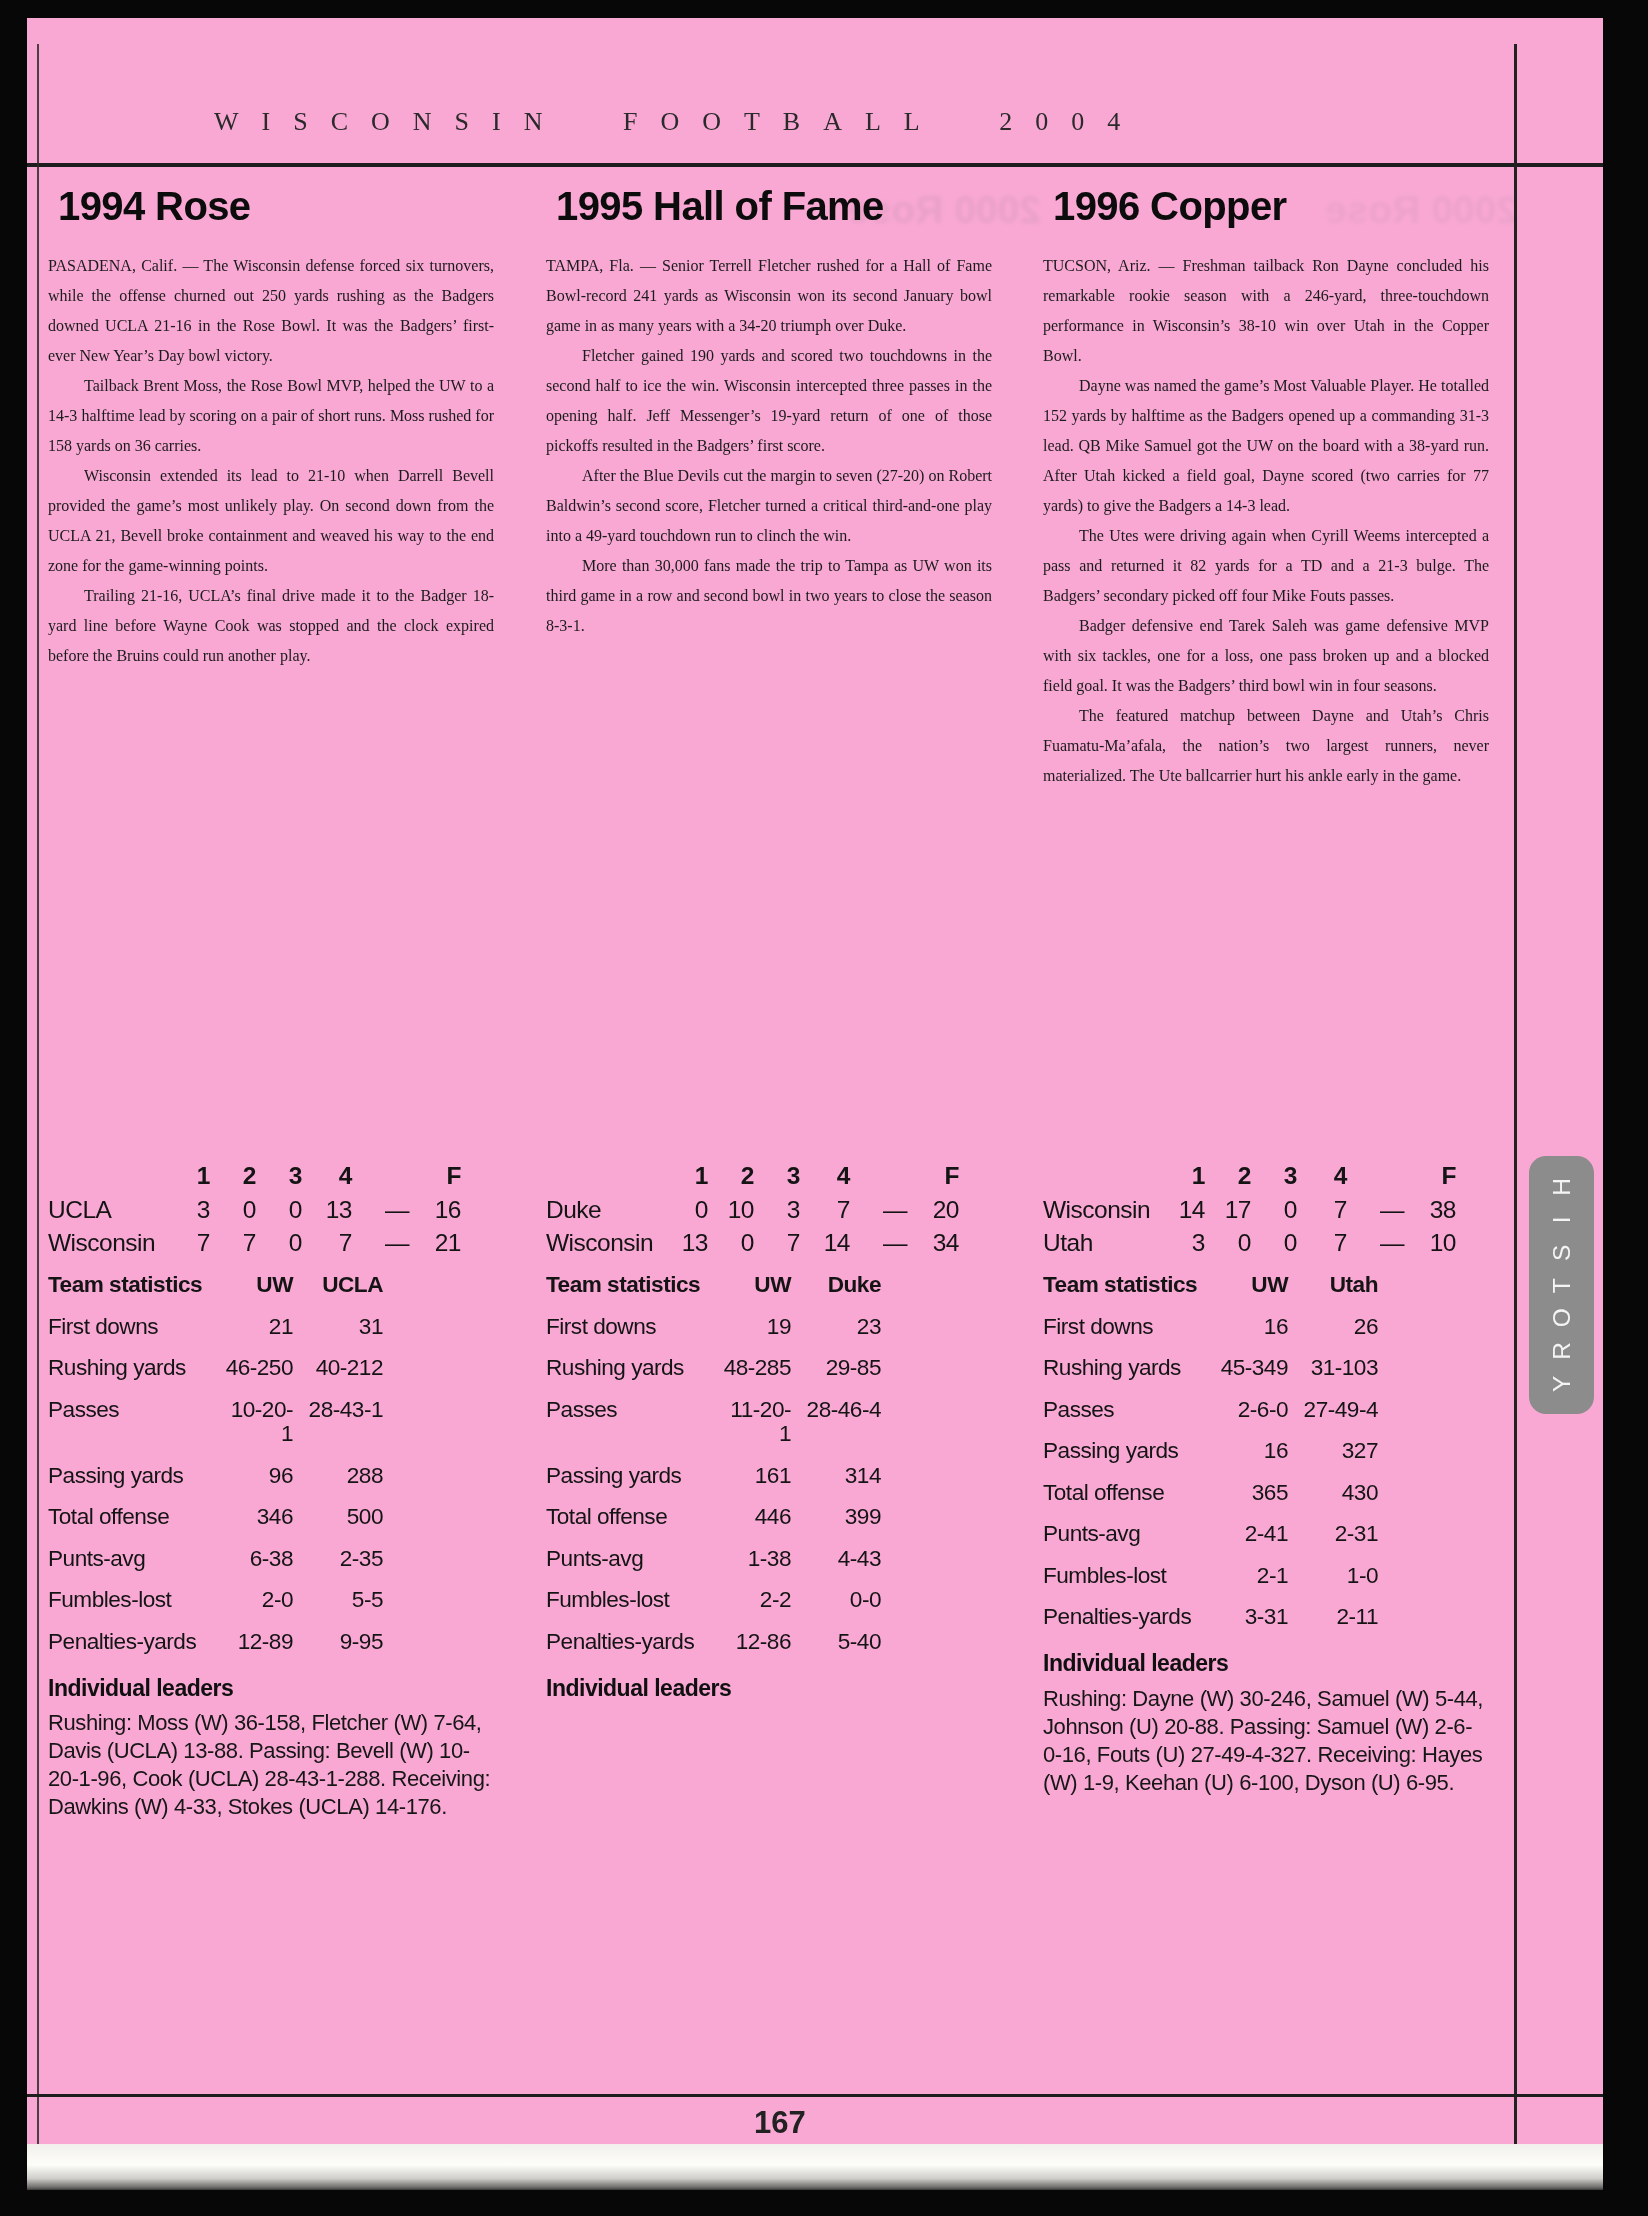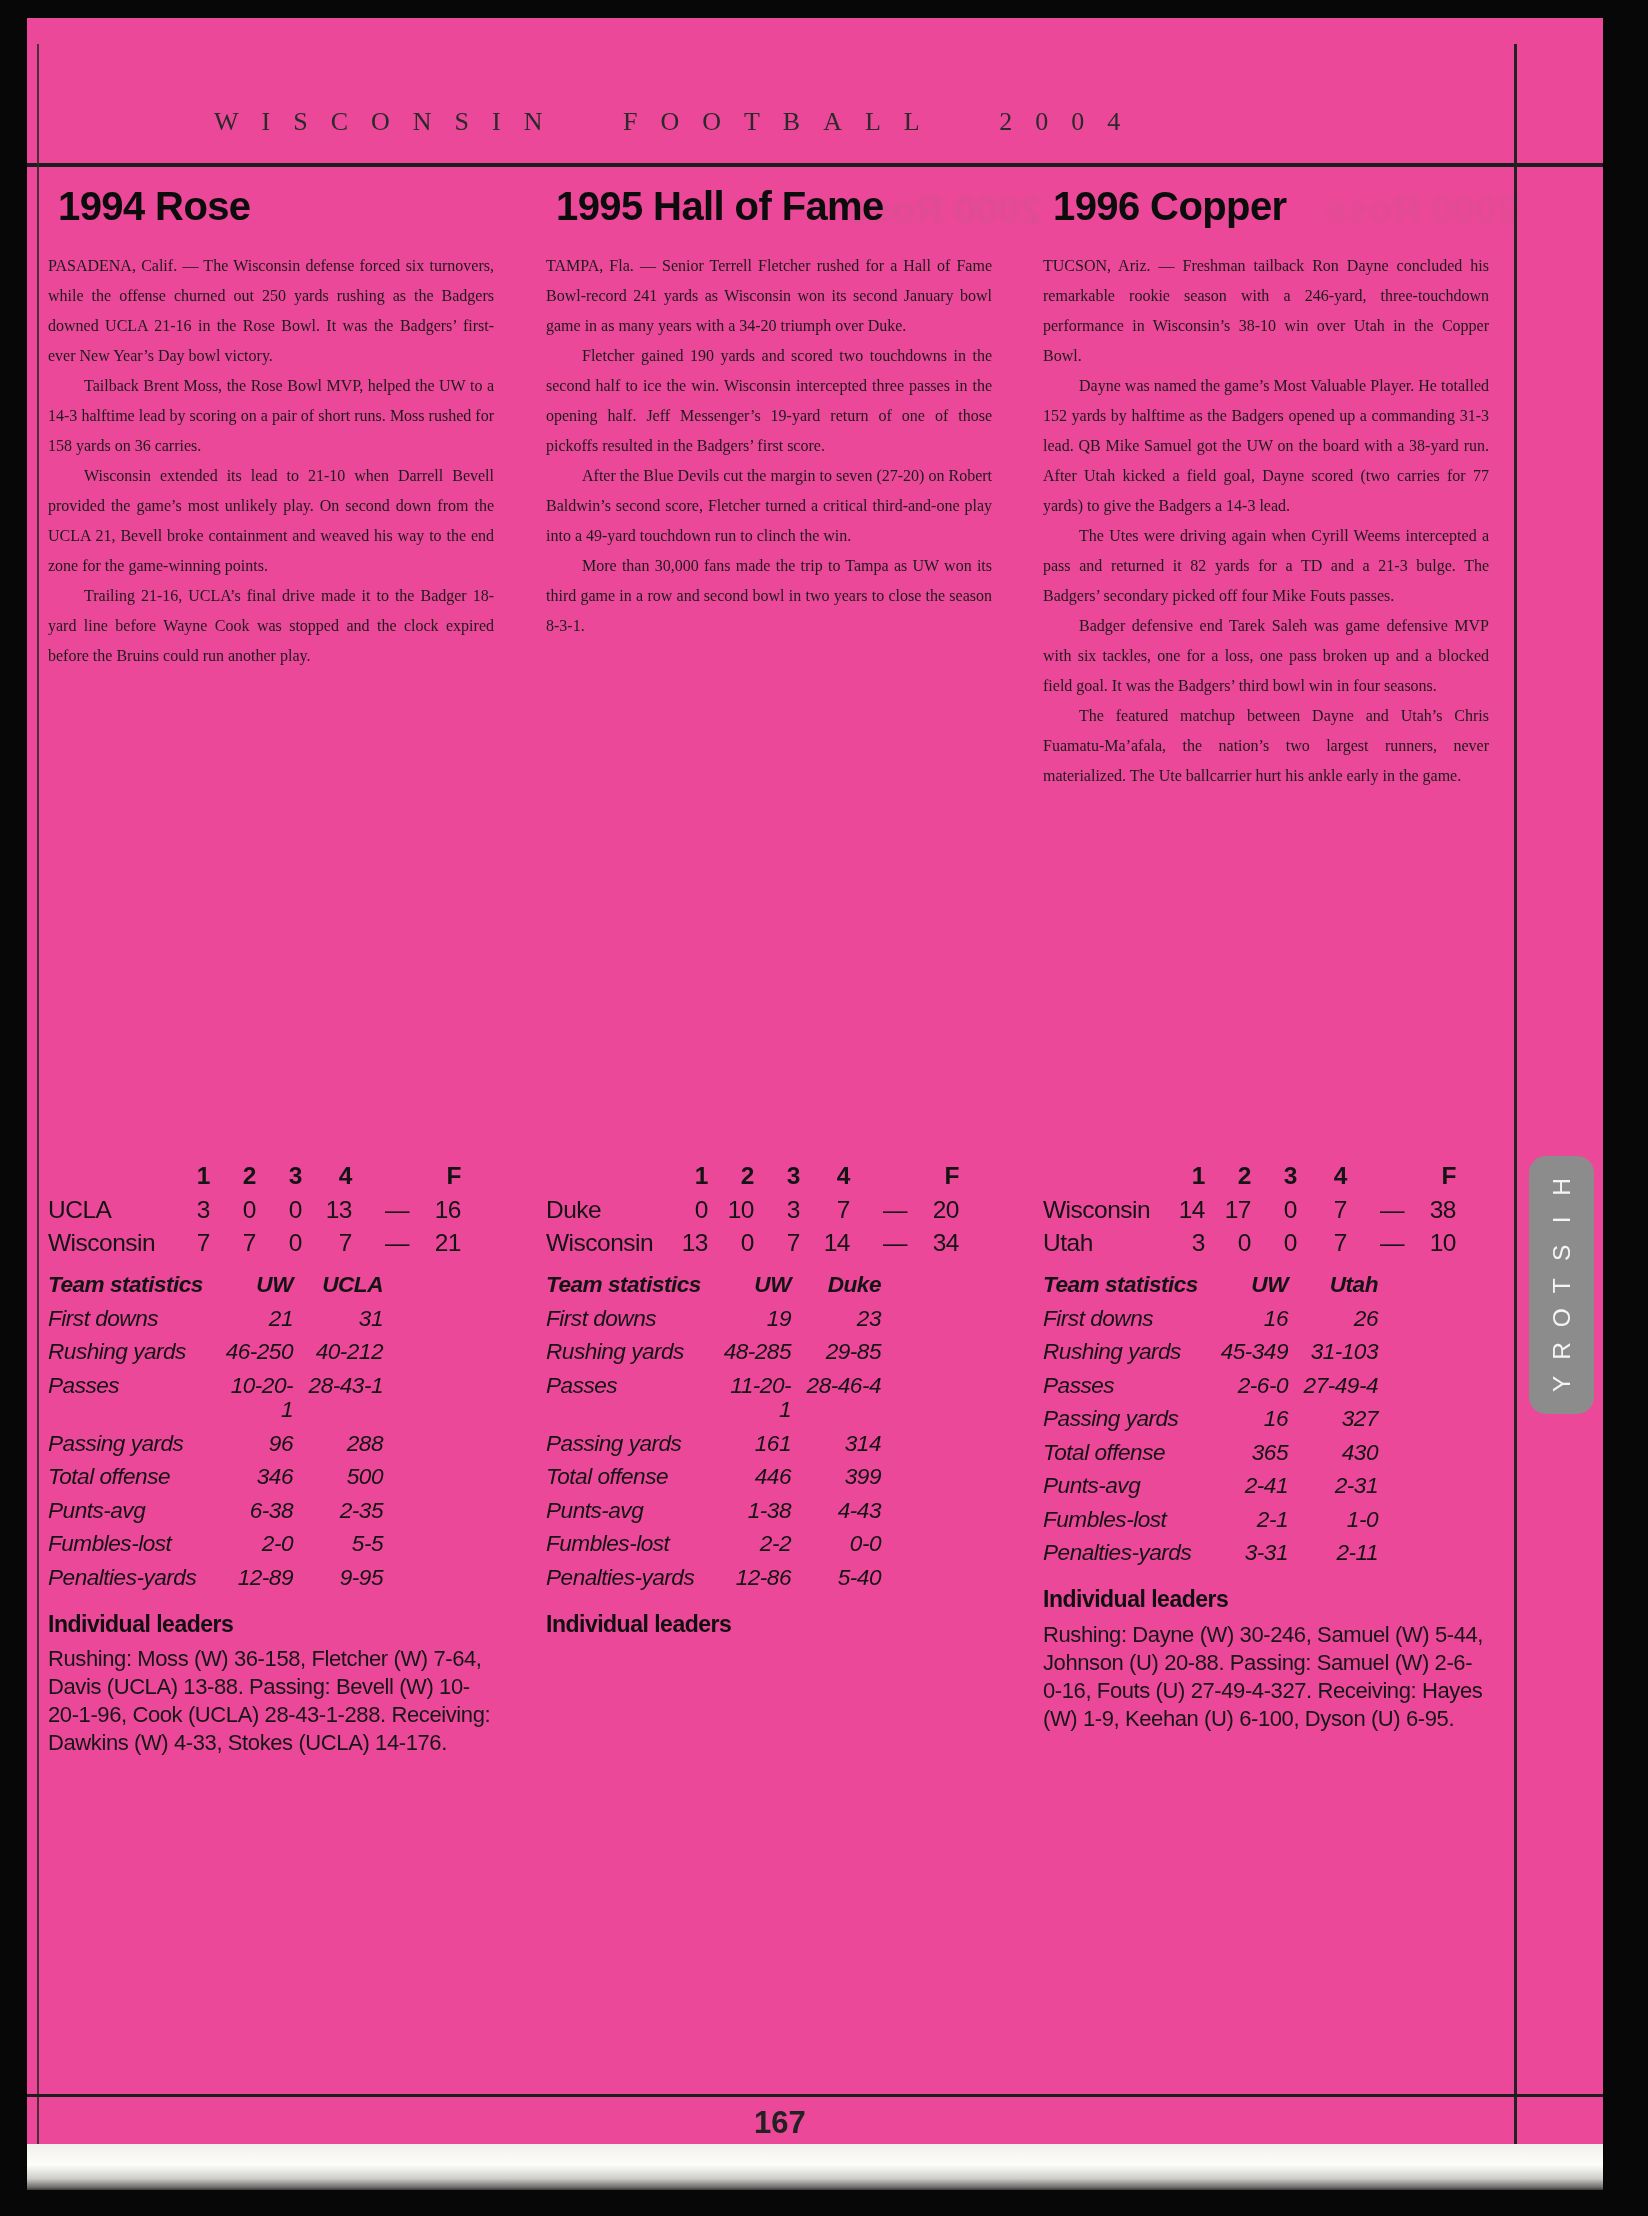--- a/index.html
+++ b/index.html
@@ -2,21 +2,21 @@
 <html style="font-size:10.3px"><head>
 <meta charset="utf-8">
 <style>
   html,body{margin:0;padding:0;}
   body{
     width:1648px;height:2216px;position:relative;background:#070707;
     font-family:"Liberation Sans",sans-serif;overflow:hidden;
   }
   .paper{
     position:absolute;left:27px;top:18px;width:1576px;height:2172px;
-    background:#ec4899;overflow:hidden;
+    background:#f9a8d4;overflow:hidden;
   }
   
   .masthead{
     position:absolute;left:187px;top:89px;white-space:nowrap;
     font-family:"Liberation Serif",serif;font-size:26px;font-weight:400;
     letter-spacing:23px;word-spacing:28px;color:#2a2a2a;
   }
   .rule-top{position:absolute;left:0;top:145px;width:100%;height:3.9px;background:#1e1e1e;}
   .rule-bottom{position:absolute;left:0;top:2076px;width:100%;height:3.2px;background:#1e1e1e;}
   .vline-left{position:absolute;left:10.3px;top:26px;width:1.9px;height:2105px;background:#2e2c29;opacity:.85;}
@@ -32,21 +32,21 @@
     margin:0;font-family:Liberation Serif, serif;font-size:16px;line-height:30px;
     text-align:justify;color:#1b1b1b;
   }
   .story p + p{text-indent:36px;}
   
   .numbers{position:absolute;left:0;top:978px;width:446px;}
   .score{display:grid;grid-template-columns:121px 41px 46px 46px 50px 57px 52px;row-gap:6.5px;margin-bottom:17px;}
   .sc{font-size:24.5px;letter-spacing:-0.5px;text-align:right;color:#141414;line-height:27px;}
   .sc.lab{text-align:left;}
   .sc.hd{font-weight:bold;}
-  .stats{display:grid;grid-template-columns:173px 72px 90px;row-gap:9px;margin-bottom:20.7px;font-style:italic;}
+  .stats{display:grid;grid-template-columns:173px 72px 90px;row-gap:17px;margin-bottom:20.7px;}
   .st{font-size:22.6px;letter-spacing:-0.5px;text-align:right;color:#141414;line-height:24.5px;}
   .st.lab{text-align:left;}
   .st.hd{font-weight:bold;}
   .ld-title{font-size:23px;font-weight:bold;letter-spacing:-0.5px;color:#101010;margin:6.5px 0 7.7px 0;}
   .ld-text{margin:0;font-size:22px;letter-spacing:-0.4px;line-height:28px;color:#161616;}
   
   .tab{
     position:absolute;left:1502px;top:1138px;width:65px;height:258px;background:#8c8c8c;
     border-radius:17px;display:flex;flex-direction:column;align-items:center;
     justify-content:center;gap:9.7px;

